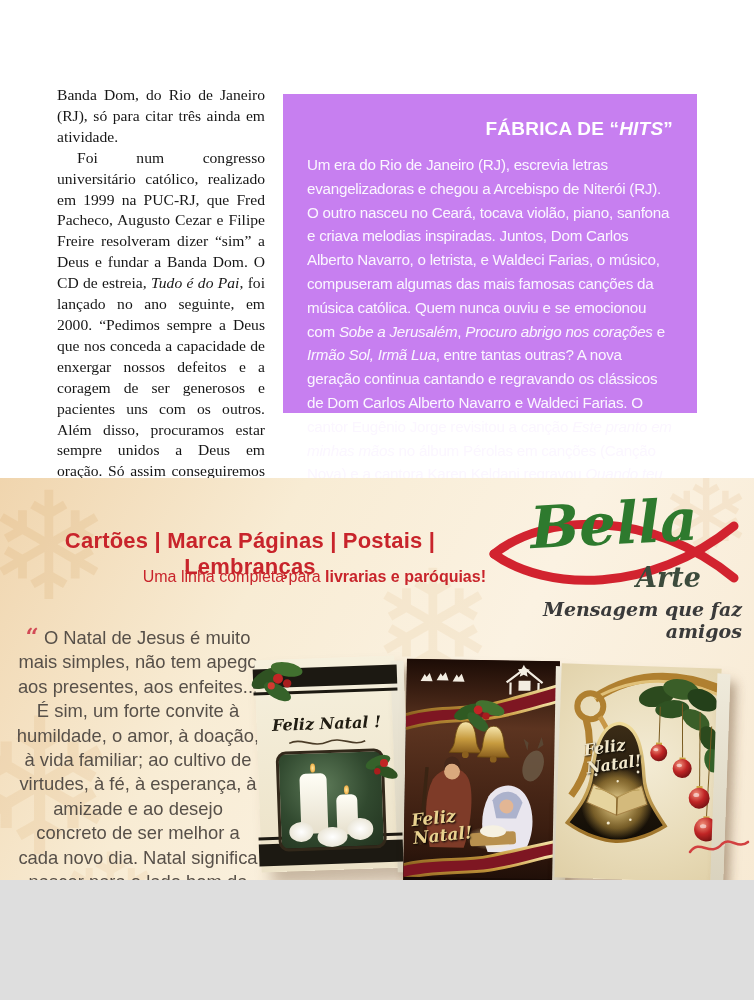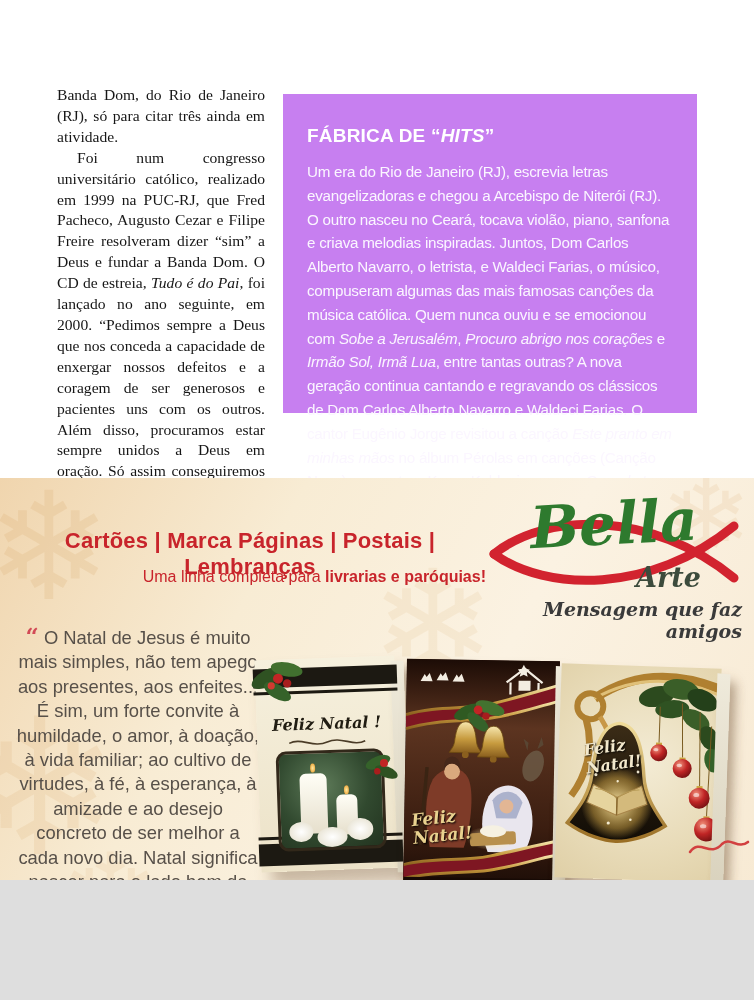--- a/index.html
+++ b/index.html
@@ -11,21 +11,21 @@
     font-family:"Liberation Serif",serif;font-size:15.6px;line-height:20.9px;
     color:#161616;text-align:justify;}
   .article-col p{margin:0;}
   .article-col p.indent{text-indent:20px;}
   .it{font-style:italic;}
   .bullet{color:#c77ff0;font-size:13px;letter-spacing:0;}
 
   
   .hits-box{position:absolute;left:283px;top:94px;width:414px;height:319px;
     background:#c77ff0;box-sizing:border-box;padding:19px 24px 0 24px;}
-  .hits-title{color:#ffffff;font-weight:bold;font-size:19px;letter-spacing:.2px;margin:12px 0 13px 0;}
+  .hits-title{color:#ffffff;font-weight:bold;font-size:19px;letter-spacing:.2px;margin:5px 0 13px 0;text-align:right;}
   .hits-body{color:#fbf6ff;font-size:15.2px;line-height:23.8px;letter-spacing:-0.25px;}
 
   
   .ad{position:absolute;left:0;top:478px;width:754px;height:522px;overflow:hidden;
       background:linear-gradient(118deg,#f0d5ae 0%,#f8ecd4 30%,#fbf2e2 58%,#f7e9d2 100%);}
   .snowflake{position:absolute;color:#d9a96c;pointer-events:none;}
 
   .products-line{position:absolute;left:14px;top:50px;width:472px;text-align:center;
     color:#c8242b;font-weight:bold;font-size:22px;letter-spacing:.2px;}
   .tagline{position:absolute;left:14px;top:90px;width:472px;text-align:right;

